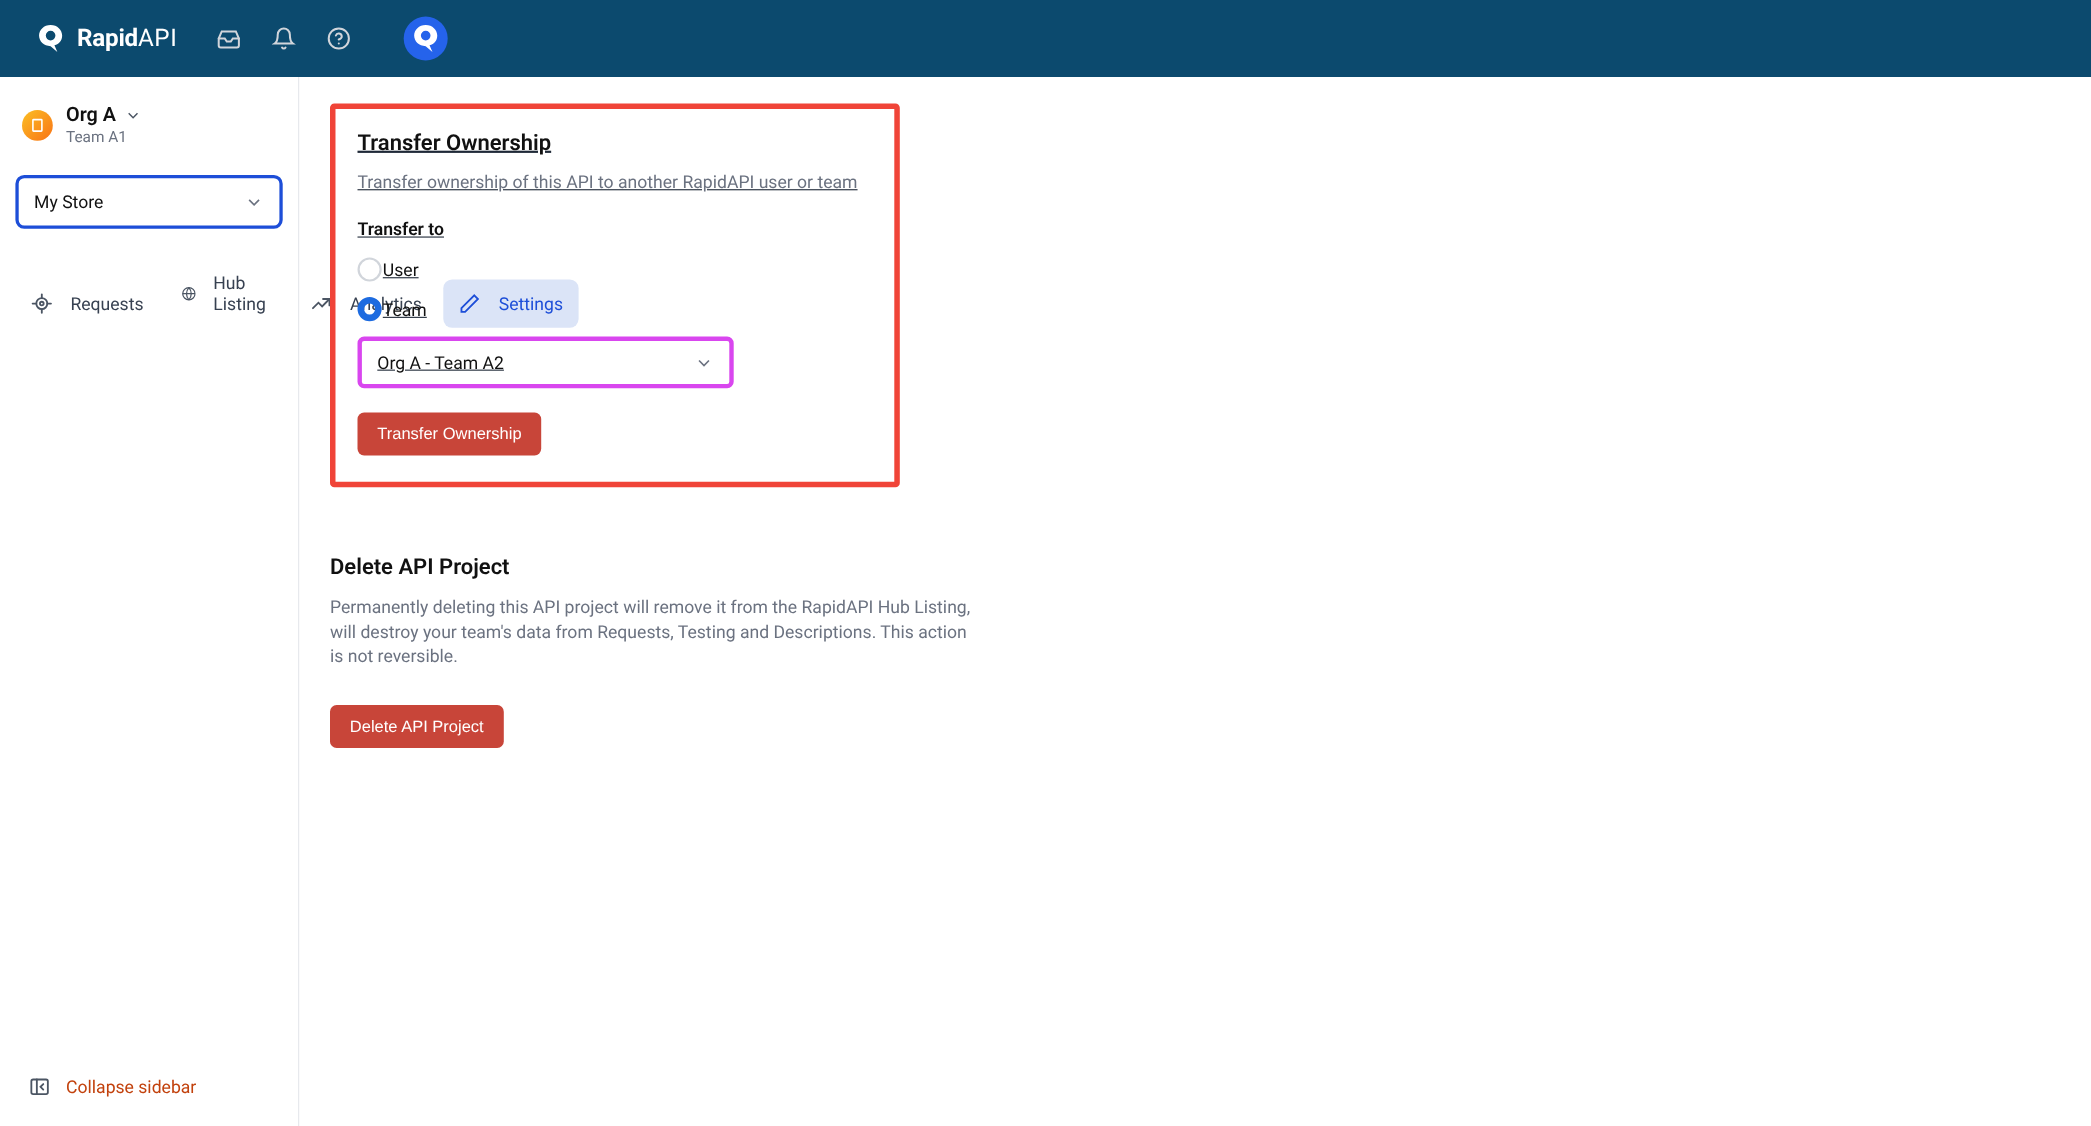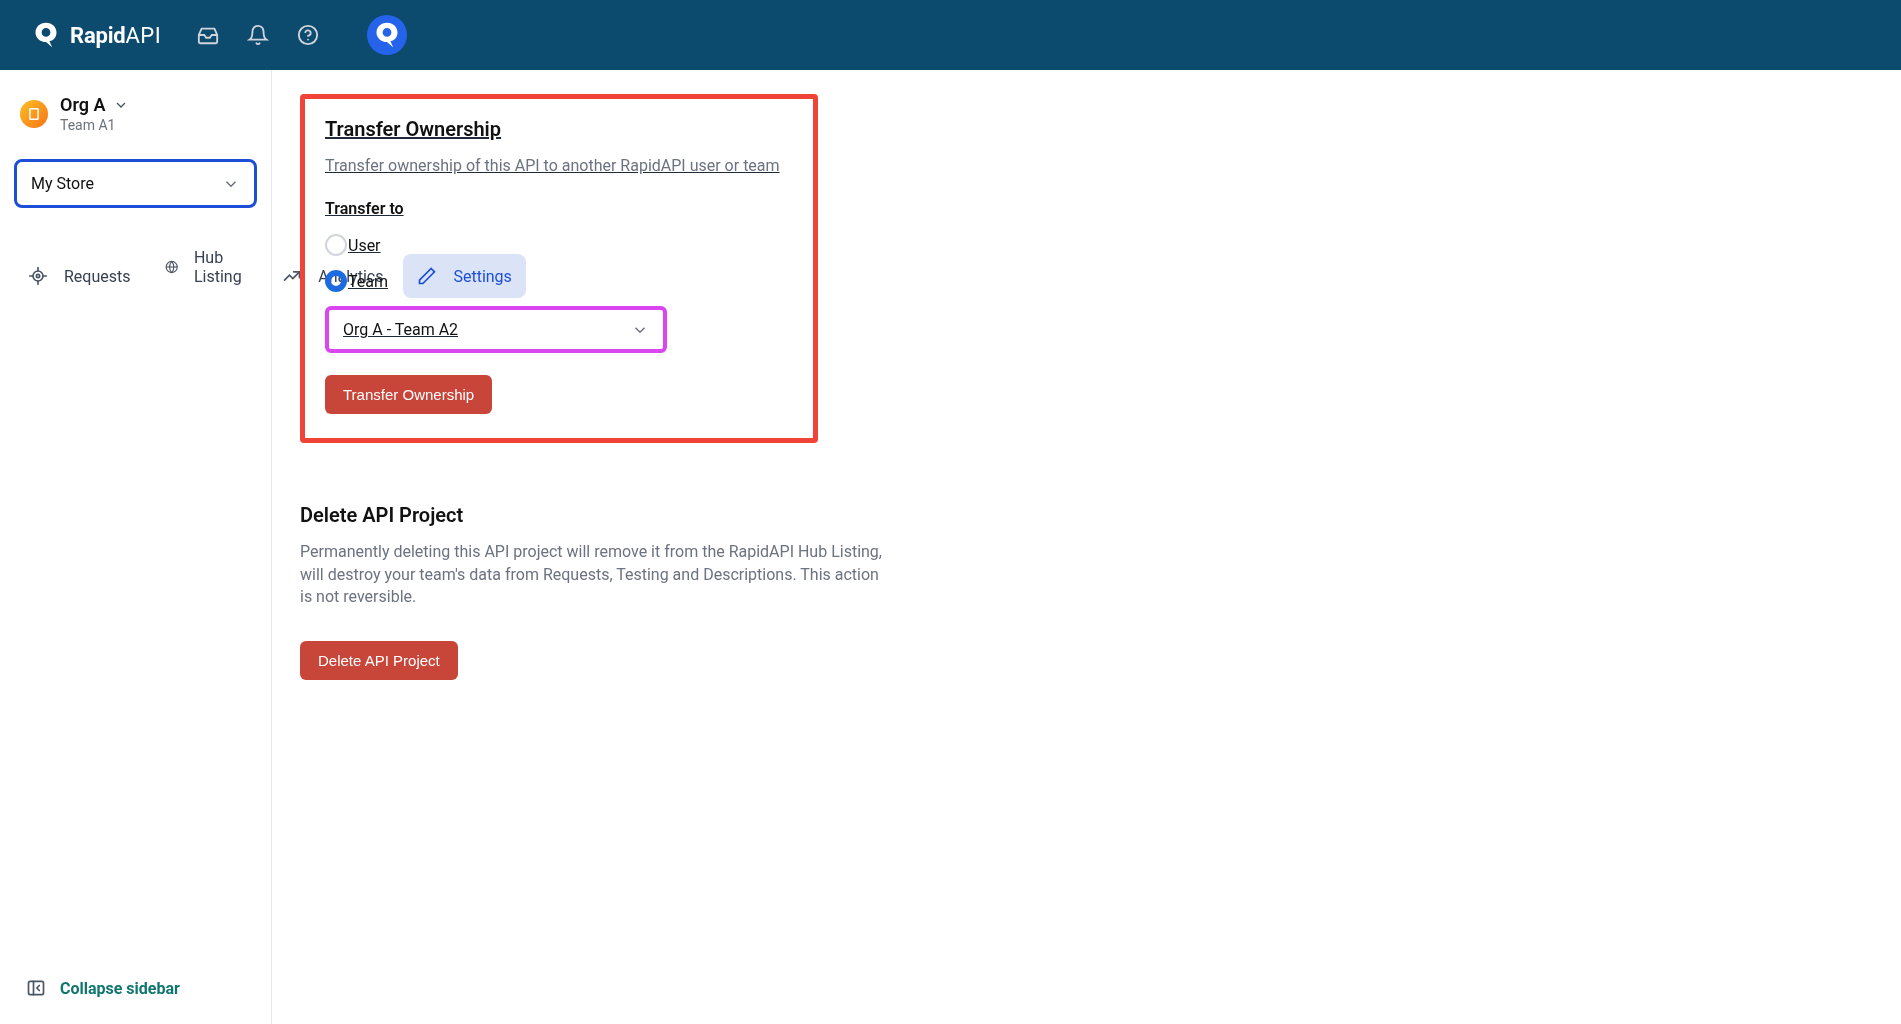--- a/index.html
+++ b/index.html
@@ -166,22 +166,21 @@
       stroke: #4b5563;
     }
     .sidebar-footer {
       margin-top: auto;
       display: flex;
       align-items: center;
       gap: 14px;
       padding: 10px 12px;
       cursor: pointer;
       font-size: 16px;
-      color: #0f766e;
-      font-weight: bold;
+      color: #c2410c;
     }
     
     .main {
       flex: 1;
       padding: 24px 28px;
       overflow-y: auto;
     }
     .highlight-box {
       border: 5px solid #f04438;
       border-radius: 4px;

